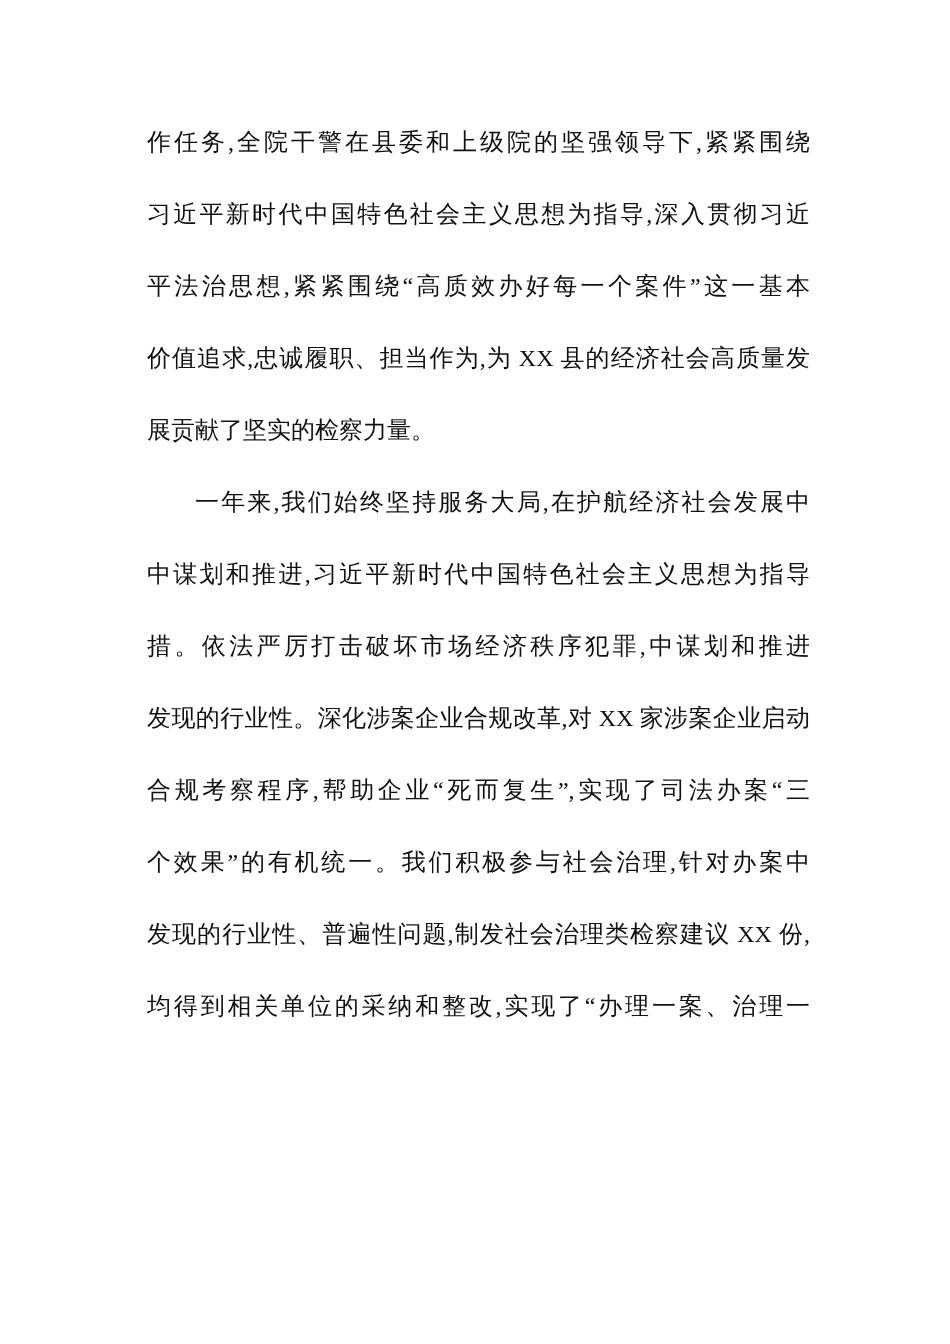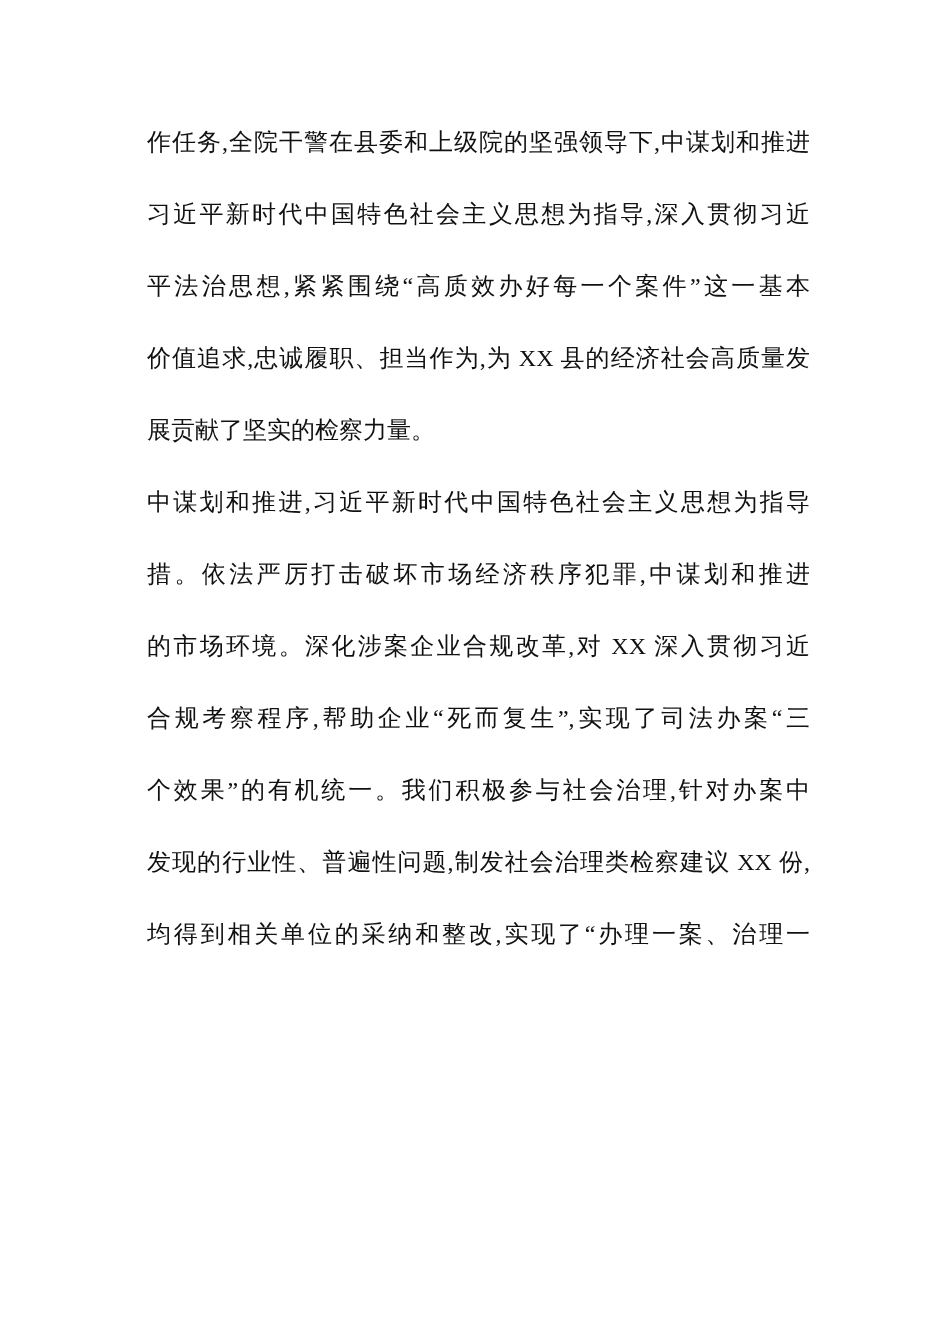--- a/index.html
+++ b/index.html
@@ -38,26 +38,27 @@
   }
   .line.indent {
     text-indent: 48px;
   }
 </style>
 </head>
 <body>
 
 <div class="page">
   <main class="doc-body">
-    <div class="line">作任务,全院干警在县委和上级院的坚强领导下,中谋划和推进</div>
+    <div class="line">作任务,全院干警在县委和上级院的坚强领导下,紧紧围绕</div>
     <div class="line">习近平新时代中国特色社会主义思想为指导,深入贯彻习近</div>
     <div class="line">平法治思想,紧紧围绕“高质效办好每一个案件”这一基本</div>
     <div class="line">价值追求,忠诚履职、担当作为,为 XX 县的经济社会高质量发</div>
     <div class="line para-end">展贡献了坚实的检察力量。</div>
+    <div class="line indent">一年来,我们始终坚持服务大局,在护航经济社会发展中</div>
     <div class="line">中谋划和推进,习近平新时代中国特色社会主义思想为指导</div>
     <div class="line">措。依法严厉打击破坏市场经济秩序犯罪,中谋划和推进</div>
-    <div class="line">的市场环境。深化涉案企业合规改革,对 XX 深入贯彻习近</div>
+    <div class="line">发现的行业性。深化涉案企业合规改革,对 XX 家涉案企业启动</div>
     <div class="line">合规考察程序,帮助企业“死而复生”,实现了司法办案“三</div>
     <div class="line">个效果”的有机统一。我们积极参与社会治理,针对办案中</div>
     <div class="line">发现的行业性、普遍性问题,制发社会治理类检察建议 XX 份,</div>
     <div class="line">均得到相关单位的采纳和整改,实现了“办理一案、治理一</div>
   </main>
 </div>
 
 </body></html>

